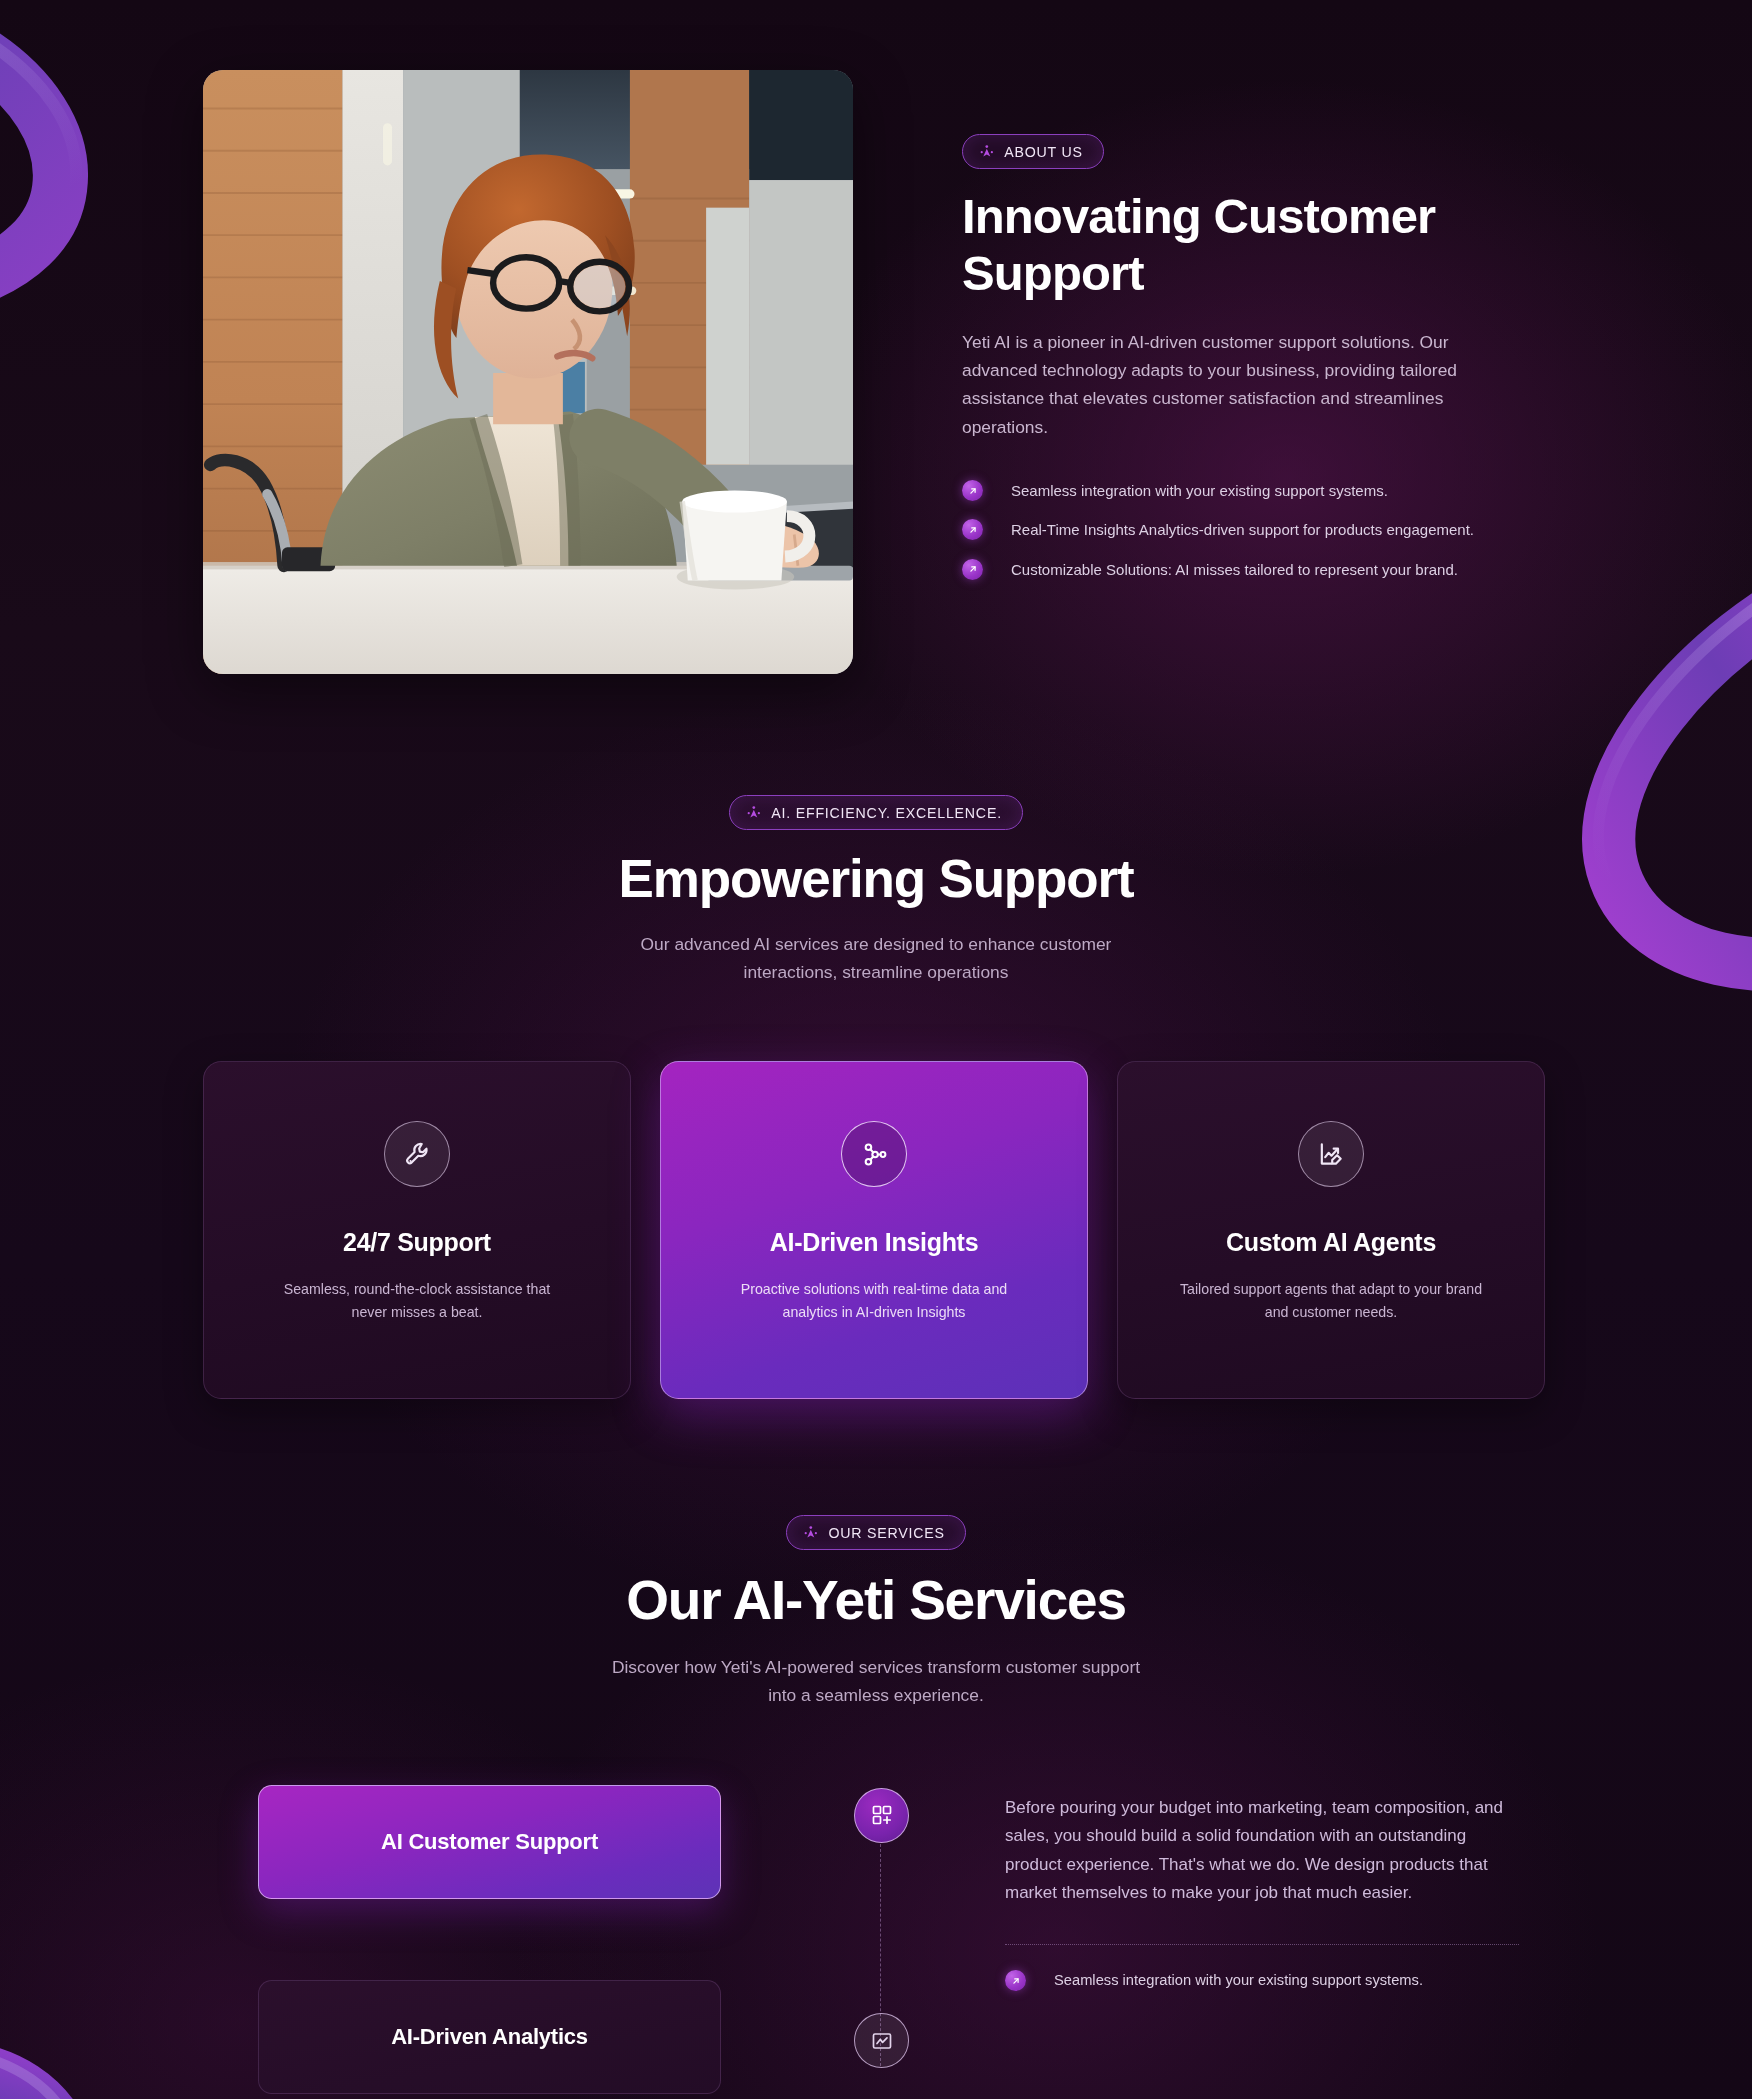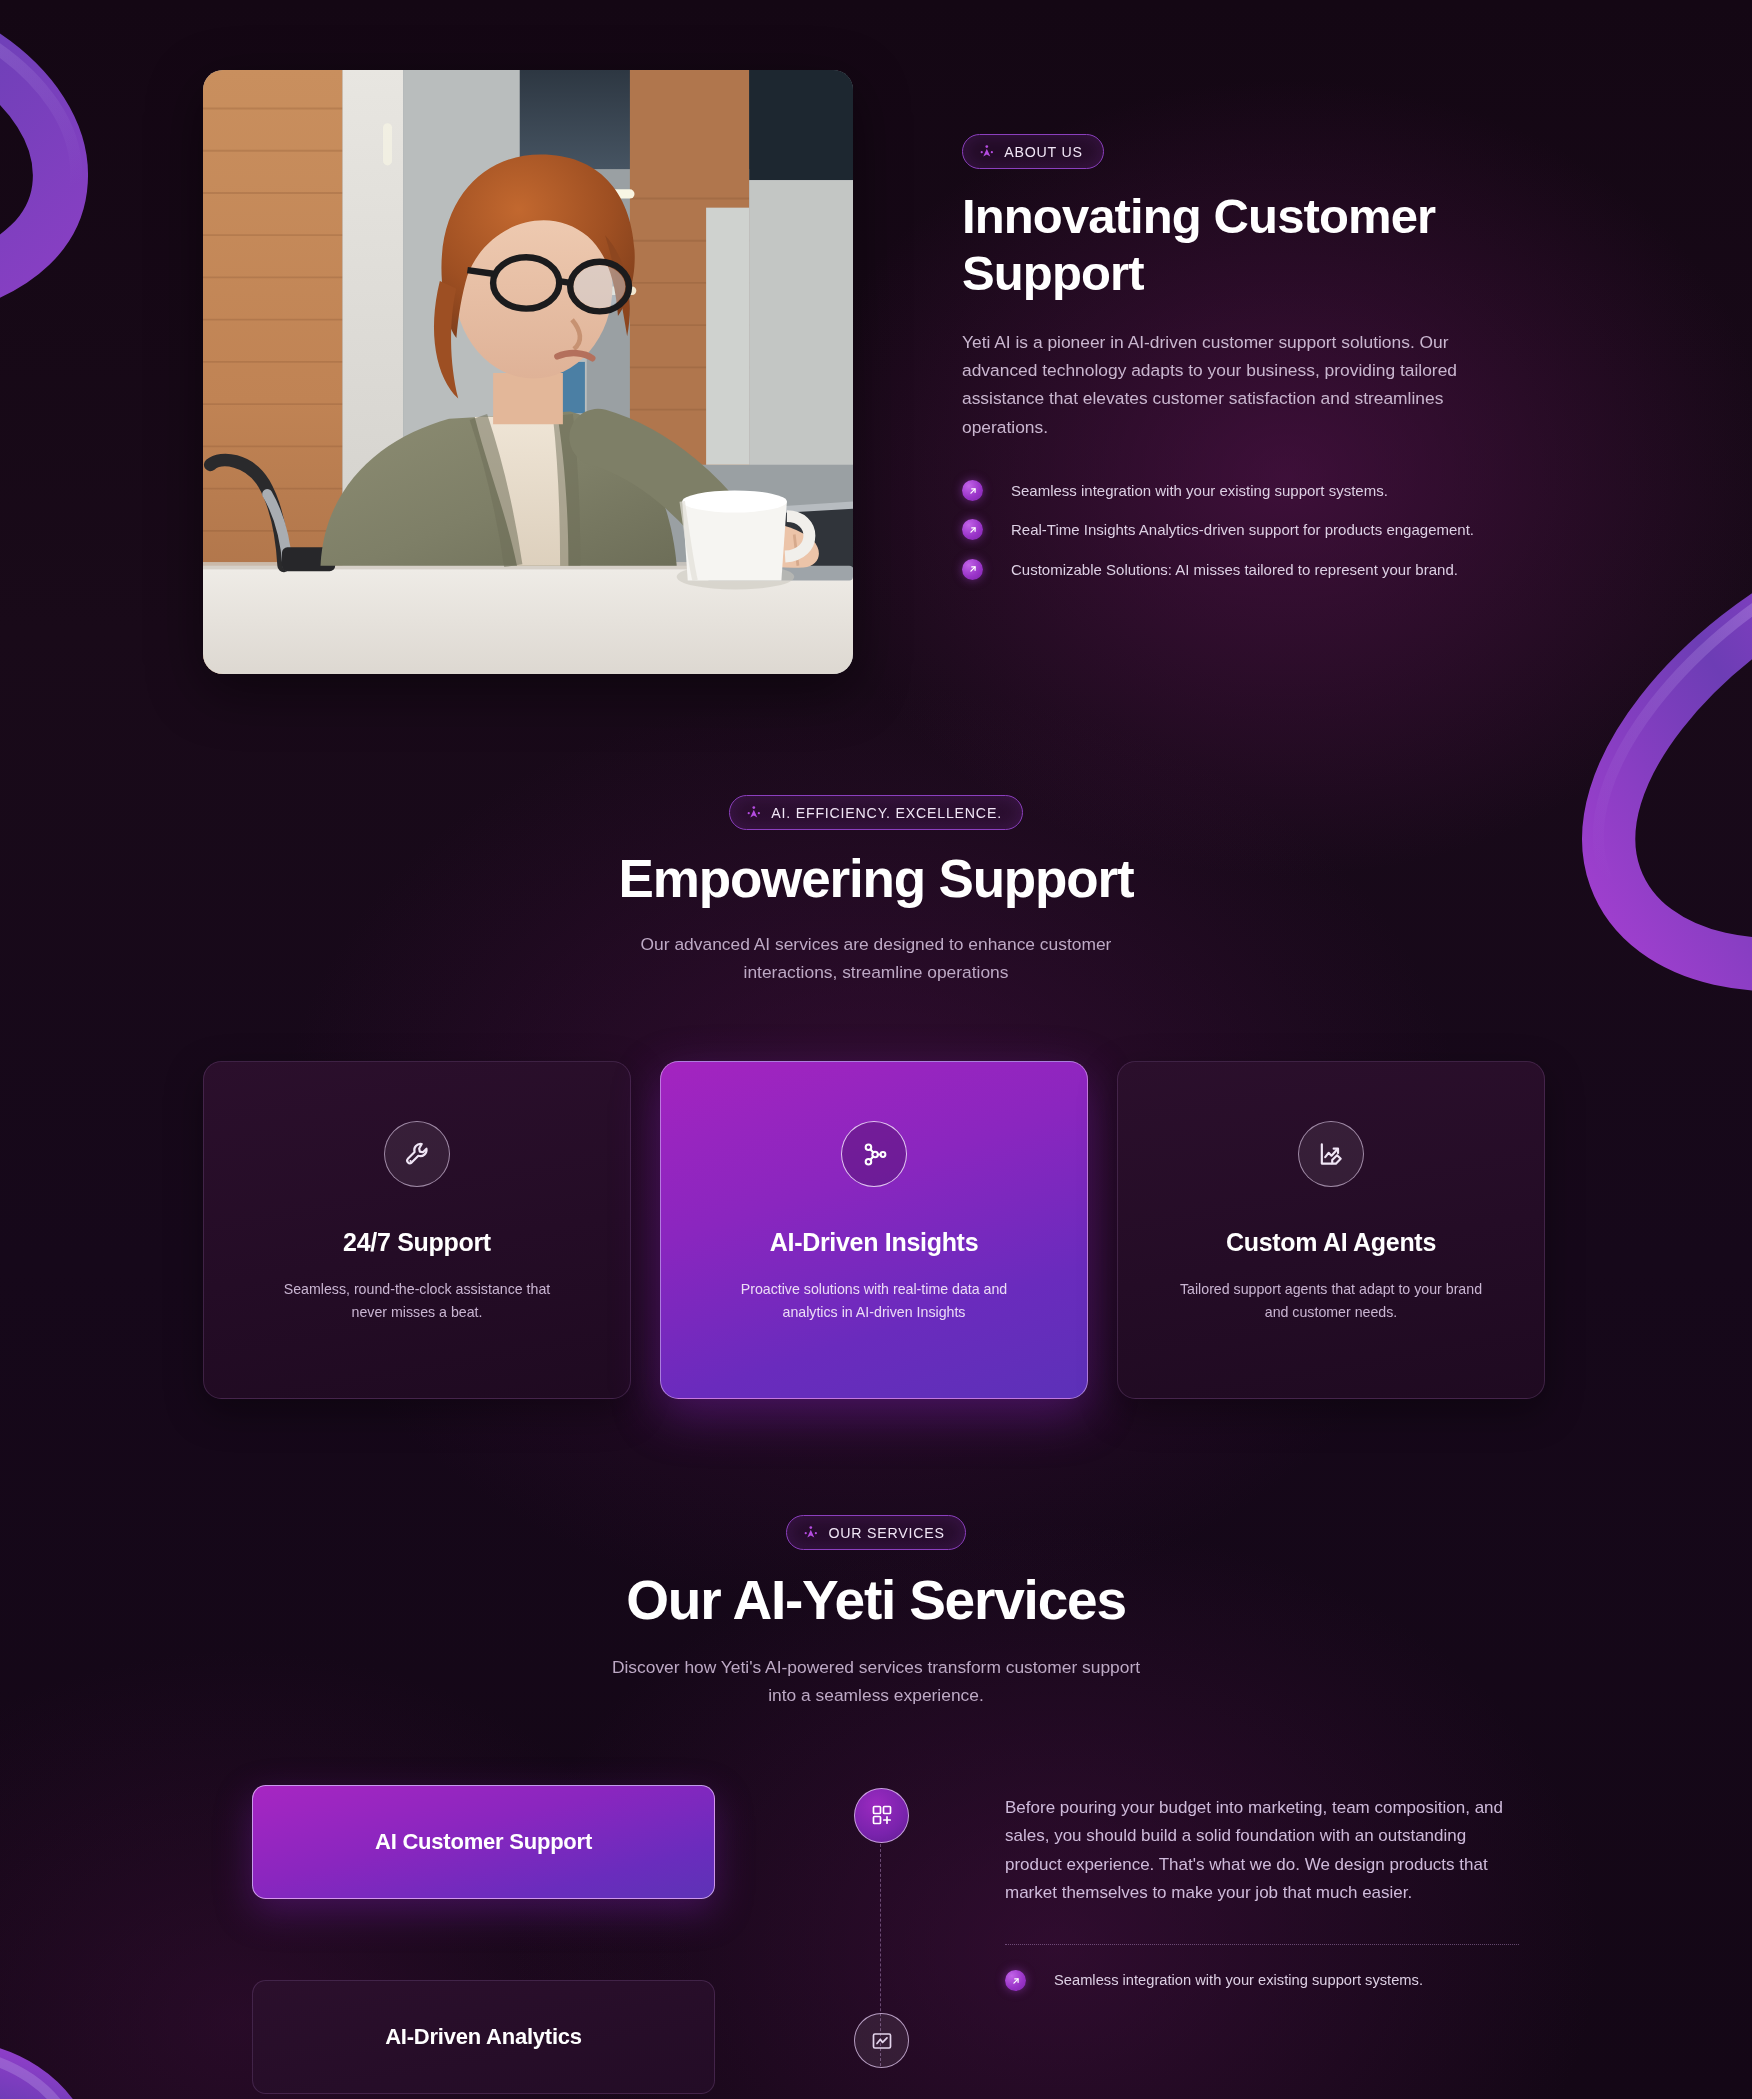--- a/index.html
+++ b/index.html
@@ -206,21 +206,21 @@
 
   .svc-body {
     position: absolute;
     left: 0; top: 270px;
     width: 1752px;
     height: 331px;
   }
 
   .svc-tabs {
     position: absolute;
-    left: 252px; top: 0;
+    left: 258px; top: 0;
     width: 463px;
     display: flex;
     flex-direction: column;
     gap: 81px;
   }
   .svc-tab {
     width: 463px;
     height: 114px;
     border-radius: 13.8px;
     display: flex;

